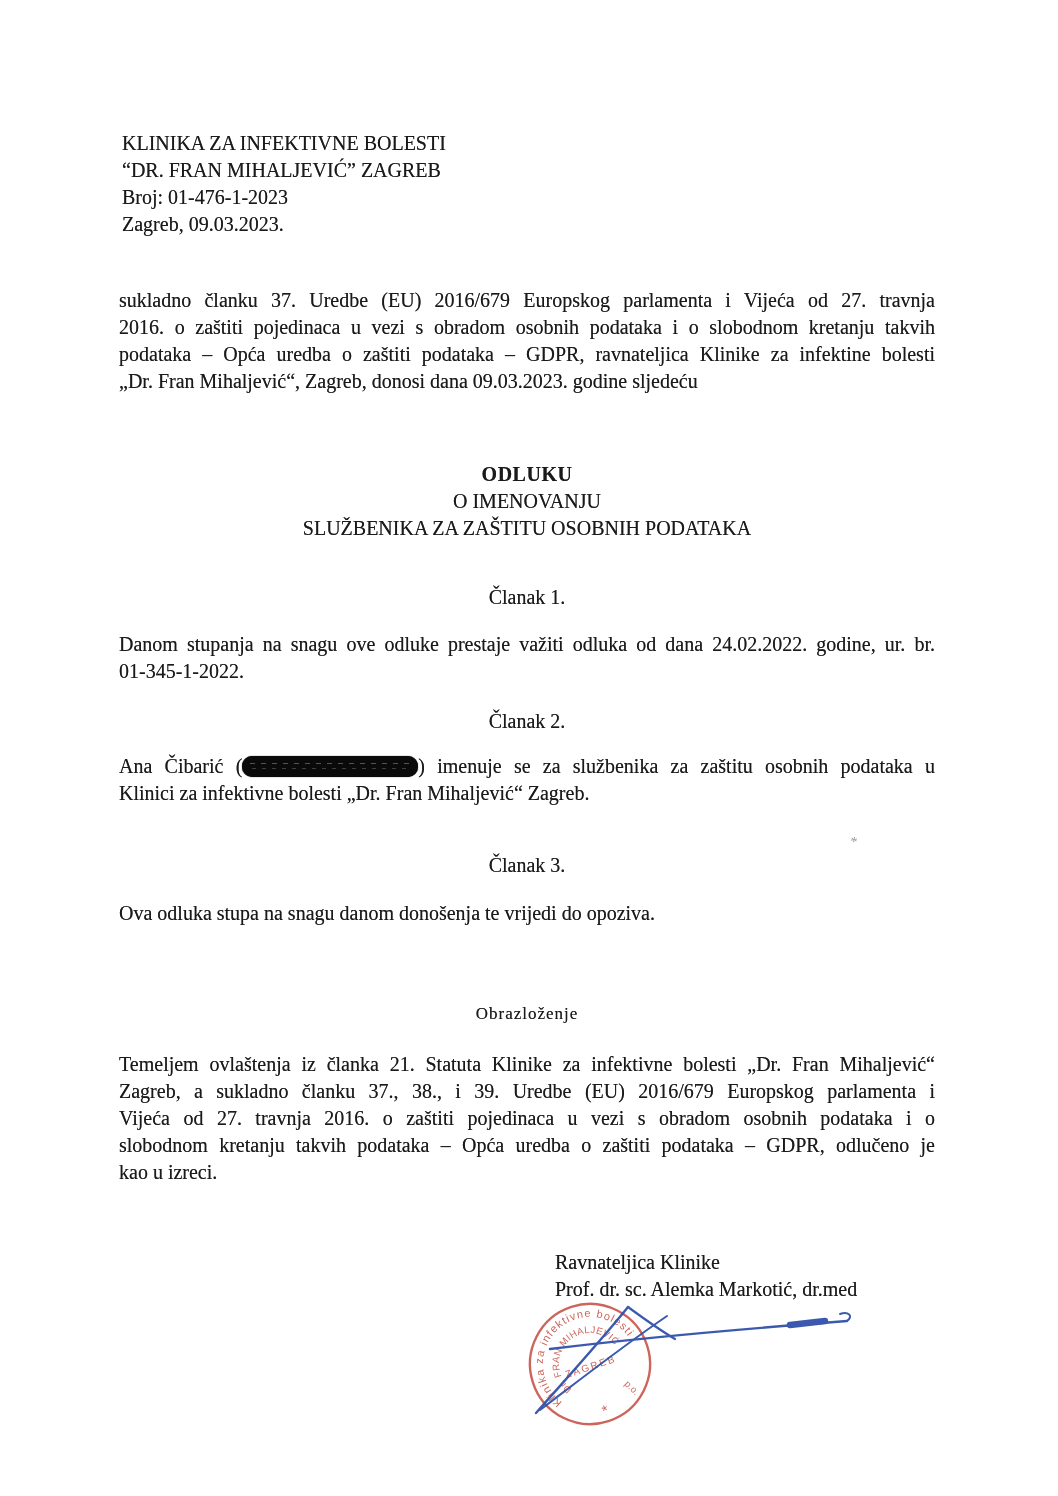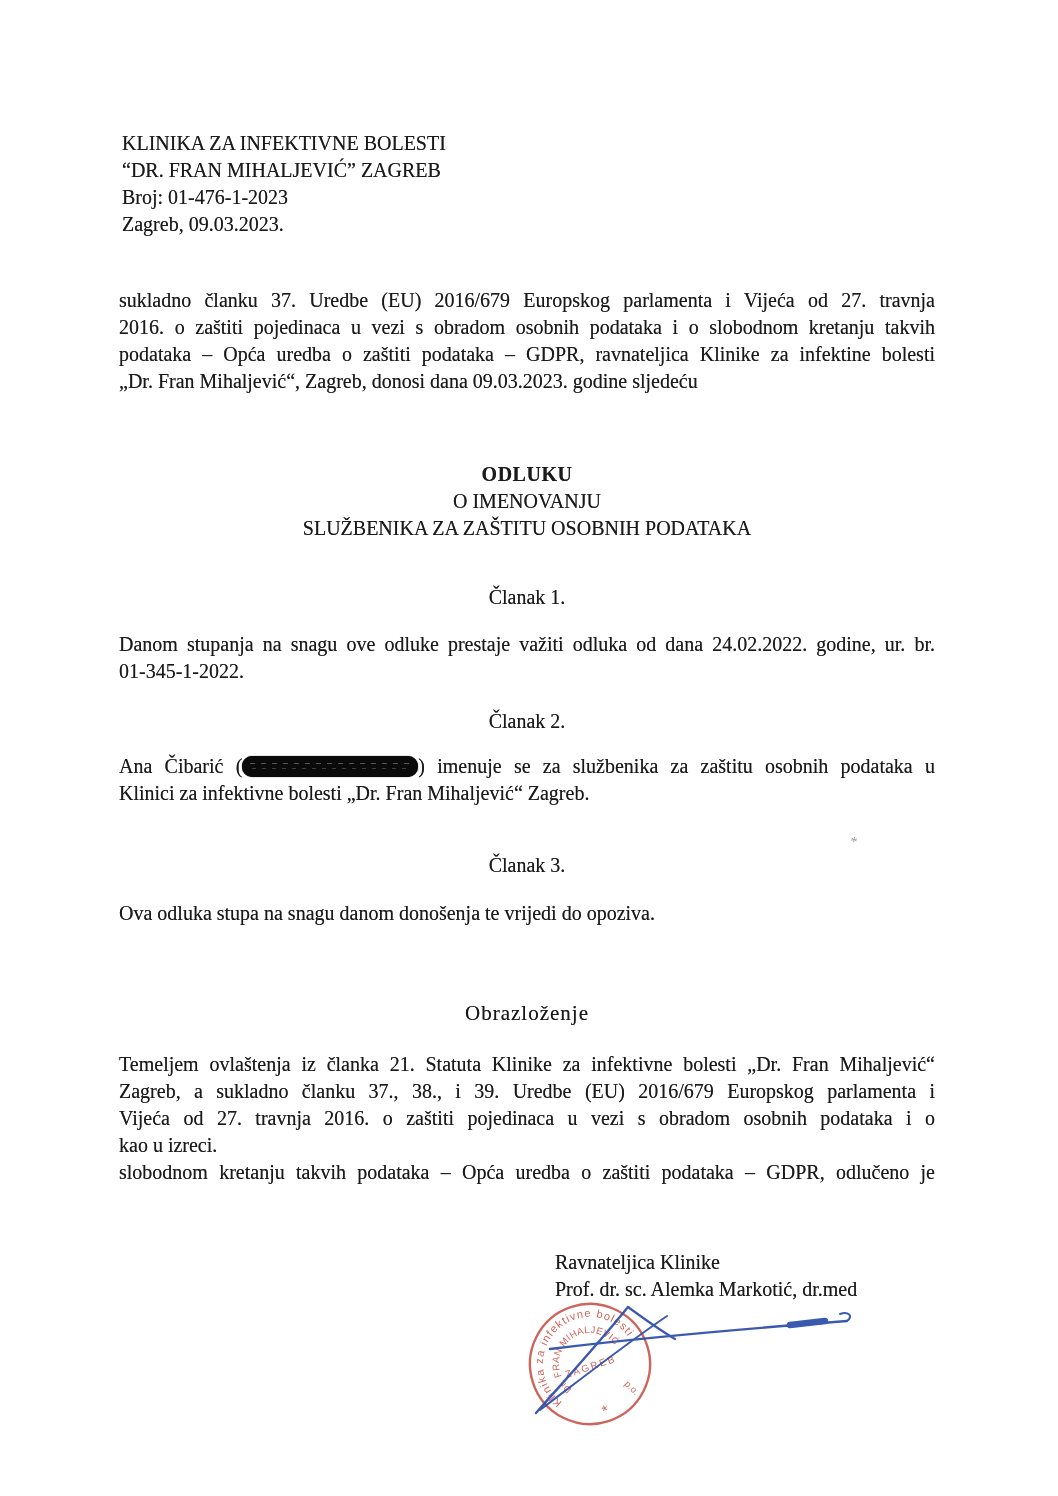--- a/index.html
+++ b/index.html
@@ -9,21 +9,21 @@
     overflow:hidden;margin:0 auto;
   }
   .abs{position:absolute;}
   .line{font-size:20px;line-height:27px;text-shadow:0 0 .5px rgba(35,35,35,.65);}
   .j{text-align:justify;text-align-last:justify;}
   .last{text-align:right;text-align-last:left;}
   .c{text-align:center;}
   .bold{font-weight:bold;letter-spacing:.5px;}
   .head{left:122px;width:520px;}
   .block{left:119px;width:816px;}
-  .obr{font-size:21px;letter-spacing:1px;}
+  .obr{font-size:17px;letter-spacing:1px;}
   .redaction{
     display:inline-block;width:176px;height:21px;background:#0a0a0a;
     border-radius:10px;vertical-align:-4px;box-shadow:0 0 1px #000;
     background-image:
       repeating-linear-gradient(90deg, rgba(255,255,255,.30) 0 5px, transparent 5px 11px),
       repeating-linear-gradient(90deg, rgba(255,255,255,.22) 0 4px, transparent 4px 10px);
     background-size:92% 1px,90% 1px;
     background-position:8px 7px,10px 12px;
     background-repeat:no-repeat;
   }
@@ -81,22 +81,22 @@
 
   <div class="abs speck">*</div>
 
   <div class="abs block c" style="top:1000px">
     <div class="line obr">Obrazloženje</div>
   </div>
   <div class="abs block" style="top:1051px">
     <div class="line j">Temeljem ovlaštenja iz članka 21. Statuta Klinike za infektivne bolesti „Dr. Fran Mihaljević“</div>
     <div class="line j">Zagreb, a sukladno članku 37., 38., i 39. Uredbe (EU) 2016/679 Europskog parlamenta i</div>
     <div class="line j">Vijeća od 27. travnja 2016. o zaštiti pojedinaca u vezi s obradom osobnih podataka i o</div>
+    <div class="line j">slobodnom kretanju takvih podataka – Opća uredba o zaštiti podataka – GDPR, odlučeno je</div>
     <div class="line last">kao u izreci.</div>
-    <div class="line j">slobodnom kretanju takvih podataka – Opća uredba o zaštiti podataka – GDPR, odlučeno je</div>
   </div>
 
   <div class="abs sig" style="top:1249px">
     <div class="line">Ravnateljica Klinike</div>
     <div class="line">Prof. dr. sc. Alemka Markotić, dr.med</div>
   </div>
 
   <svg class="abs" style="left:495px;top:1288px" width="380" height="175" viewBox="0 0 380 175">
     <defs>
       <path id="arc-outer" d="M -38 27.6 A 47 47 0 1 1 38 27.6"></path>

